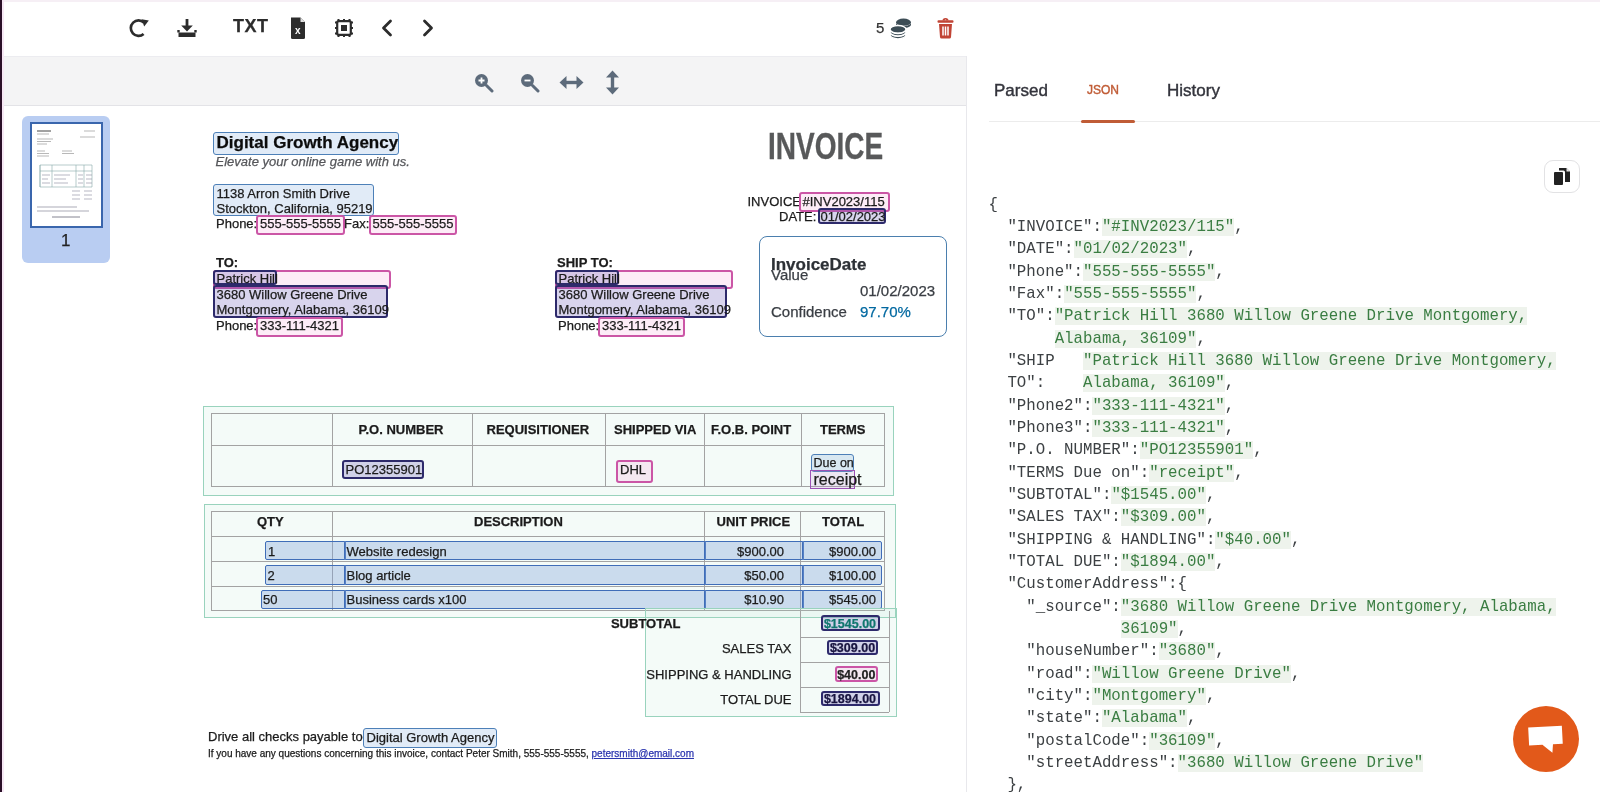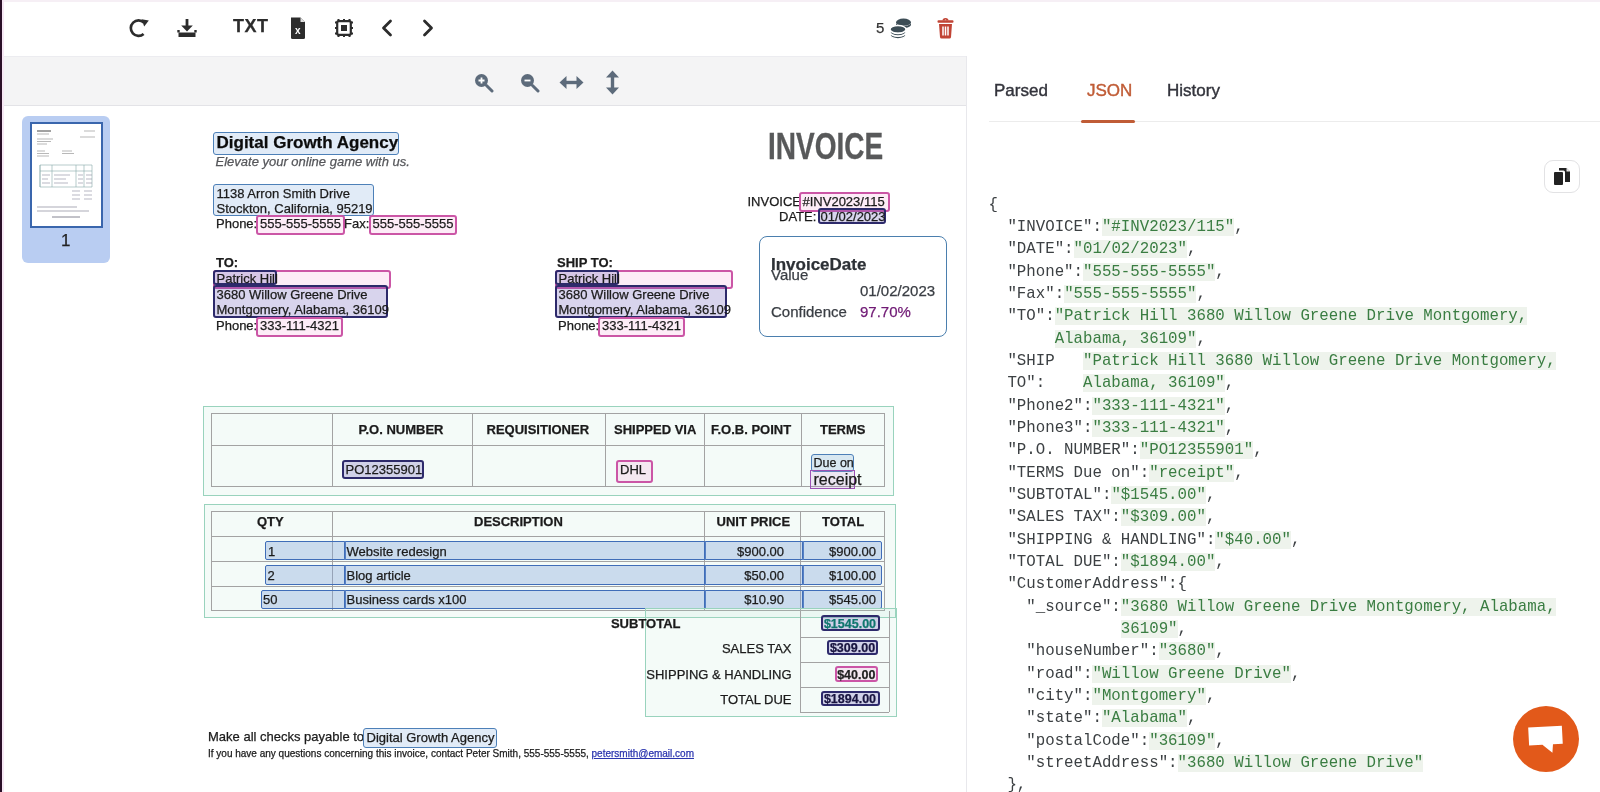--- a/index.html
+++ b/index.html
@@ -120,21 +120,21 @@
   <path d="M10 50 h8 M22 50 h16 M46 50 h5 M54 50 h6 M10 54 h6 M22 54 h12 M46 54 h5 M54 54 h6 M10 58 h8 M22 58 h14 M46 58 h5 M54 58 h6"></path>
   <path d="M40 66 h8 M52 66 h8 M40 70 h8 M52 70 h8 M40 74 h8 M52 74 h8"></path>
  </g>
  <path d="M5 82 h40 M5 86 h52" stroke="#889" stroke-width=".7"></path>
  <path d="M20 92 h28" stroke="#667" stroke-width=".8"></path>
 </svg>
 <div class="t" style="left:61px;top:234px;font-size:17px;color:#222">1</div>
 
 <div class="ab" style="left:966px;top:56px;width:634px;height:736px;background:#fff;border-left:1px solid #e8e8ec"></div>
 <div class="t" style="left:994px;top:83.5px;font-size:17px;color:#33343c;-webkit-text-stroke:.4px #33343c">Parsed</div>
-<div class="t" style="left:1087px;top:83.5px;font-size:17px;color:#c05c36;-webkit-text-stroke:.4px #c05c36">JSON</div>
+<div class="t" style="left:1087px;top:83.5px;font-size:12px;color:#c05c36;-webkit-text-stroke:.4px #c05c36">JSON</div>
 <div class="t" style="left:1167px;top:83.5px;font-size:17px;color:#33343c;-webkit-text-stroke:.4px #33343c">History</div>
 <div class="ab" style="left:989px;top:121px;width:611px;height:1px;background:#ececec"></div>
 <div class="ab" style="left:1081px;top:119.5px;width:54px;height:3px;background:#c05c36;border-radius:2px"></div>
 
 <div class="ab" style="left:1544px;top:160px;width:36px;height:33px;background:#fff;border:1px solid #e2e2e4;border-radius:9px;box-sizing:border-box"></div>
 <svg class="ab" style="left:1553px;top:167px" width="18" height="19" viewBox="0 0 18 19">
  <rect x="1" y="5" width="9" height="13" rx="1" fill="#222"></rect>
  <path d="M6 1 h7.5 L17 4.5 V15 h-5 V5 a1.5 1.5 0 0 0 -1.5 -1.5 H6 z" fill="#222"></path>
  <path d="M13.5 1 L17 4.5 h-3.5 z" fill="#fff" opacity=".9"></path>
 </svg>
@@ -187,21 +187,21 @@
 <div class="t" style="left:802.5px;top:194.5px">#INV2023/115</div>
 <div class="t" style="left:779px;top:209.5px">DATE:</div>
 <div class="bn" style="left:817.5px;top:207.5px;width:68px;height:16.5px;box-sizing:border-box"></div>
 <div class="t" style="left:820.5px;top:210px">01/02/2023</div>
 
 <div class="ab" style="left:759px;top:235.5px;width:188px;height:101px;background:#fff;border:1.5px solid #4b7fae;border-radius:8px;box-sizing:border-box"></div>
 <div class="t b" style="left:771px;top:258px;font-size:17px;color:#2d3136">InvoiceDate</div>
 <div class="t" style="left:771px;top:268px;font-size:15px;color:#3a3e44">Value</div>
 <div class="t" style="left:860px;top:283.5px;font-size:15px;color:#3a3e44">01/02/2023</div>
 <div class="t" style="left:771px;top:304.5px;font-size:15px;color:#3a3e44">Confidence</div>
-<div class="t" style="left:860px;top:304.5px;font-size:15px;color:#701a75">97.70%</div>
+<div class="t" style="left:860px;top:304.5px;font-size:15px;color:#0369a1">97.70%</div>
 
 <div class="bt" style="left:203px;top:406px;width:689px;height:87.5px"></div>
 <div class="ab" style="left:210.5px;top:413px;width:674px;height:73.5px;border:1px solid #a3a3a3;box-sizing:border-box"></div>
 <div class="gl" style="left:331.5px;top:413px;width:1px;height:73.5px"></div>
 <div class="gl" style="left:471.5px;top:413px;width:1px;height:73.5px"></div>
 <div class="gl" style="left:604.5px;top:413px;width:1px;height:73.5px"></div>
 <div class="gl" style="left:703.5px;top:413px;width:1px;height:73.5px"></div>
 <div class="gl" style="left:800.5px;top:413px;width:1px;height:73.5px"></div>
 <div class="gl" style="left:210.5px;top:445px;width:674px;height:1px"></div>
 <div class="t b" style="left:358.5px;top:422.5px">P.O. NUMBER</div>
@@ -271,21 +271,21 @@
 <div class="t" style="left:500px;top:693px;width:291.5px;text-align:right">TOTAL DUE</div>
 <div class="bn" style="left:820.5px;top:615px;width:59px;height:15.5px;box-sizing:border-box;border-width:2.5px"></div>
 <div class="t b" style="left:820.5px;top:617.5px;width:59px;text-align:center;font-size:12.5px;color:#0f766e">$1545.00</div>
 <div class="bn" style="left:827px;top:639.5px;width:51px;height:15.5px;box-sizing:border-box;border-width:2.5px"></div>
 <div class="t b" style="left:827px;top:642px;width:51px;text-align:center;font-size:12.5px;color:#18143f">$309.00</div>
 <div class="bp" style="left:835px;top:666px;width:42.5px;height:15.5px;box-sizing:border-box;border-width:2.5px"></div>
 <div class="t b" style="left:835px;top:668.5px;width:42.5px;text-align:center;font-size:12.5px;color:#1f1f1f">$40.00</div>
 <div class="bn" style="left:820.5px;top:690.5px;width:59px;height:15.5px;box-sizing:border-box;border-width:2.5px"></div>
 <div class="t b" style="left:820.5px;top:693px;width:59px;text-align:center;font-size:12.5px;color:#18143f">$1894.00</div>
 
-<div class="t" style="left:208px;top:730px">Make all checks payable to</div>
+<div class="t" style="left:208px;top:730px">Drive all checks payable to</div>
 <div class="bb" style="left:363px;top:727.5px;width:132px;height:18px"></div>
 <div class="t" style="left:366.5px;top:730.5px">Digital Growth Agency</div>
 <div class="t" style="left:208px;top:747px;font-size:10px">If you have any questions concerning this invoice, contact Peter Smith, 555-555-5555, <span style="color:#2b35af;text-decoration:underline">petersmith@email.com</span></div>
 
 <pre class="ab" style="left:988.5px;top:193.5px;margin:0;font-family:'Liberation Mono',monospace;font-size:15.76px;line-height:22.35px;color:#3c4043">{
   "INVOICE":<i>"#INV2023/115"</i>,
   "DATE":<i>"01/02/2023"</i>,
   "Phone":<i>"555-555-5555"</i>,
   "Fax":<i>"555-555-5555"</i>,
   "TO":<i>"Patrick Hill 3680 Willow Greene Drive Montgomery,</i>

